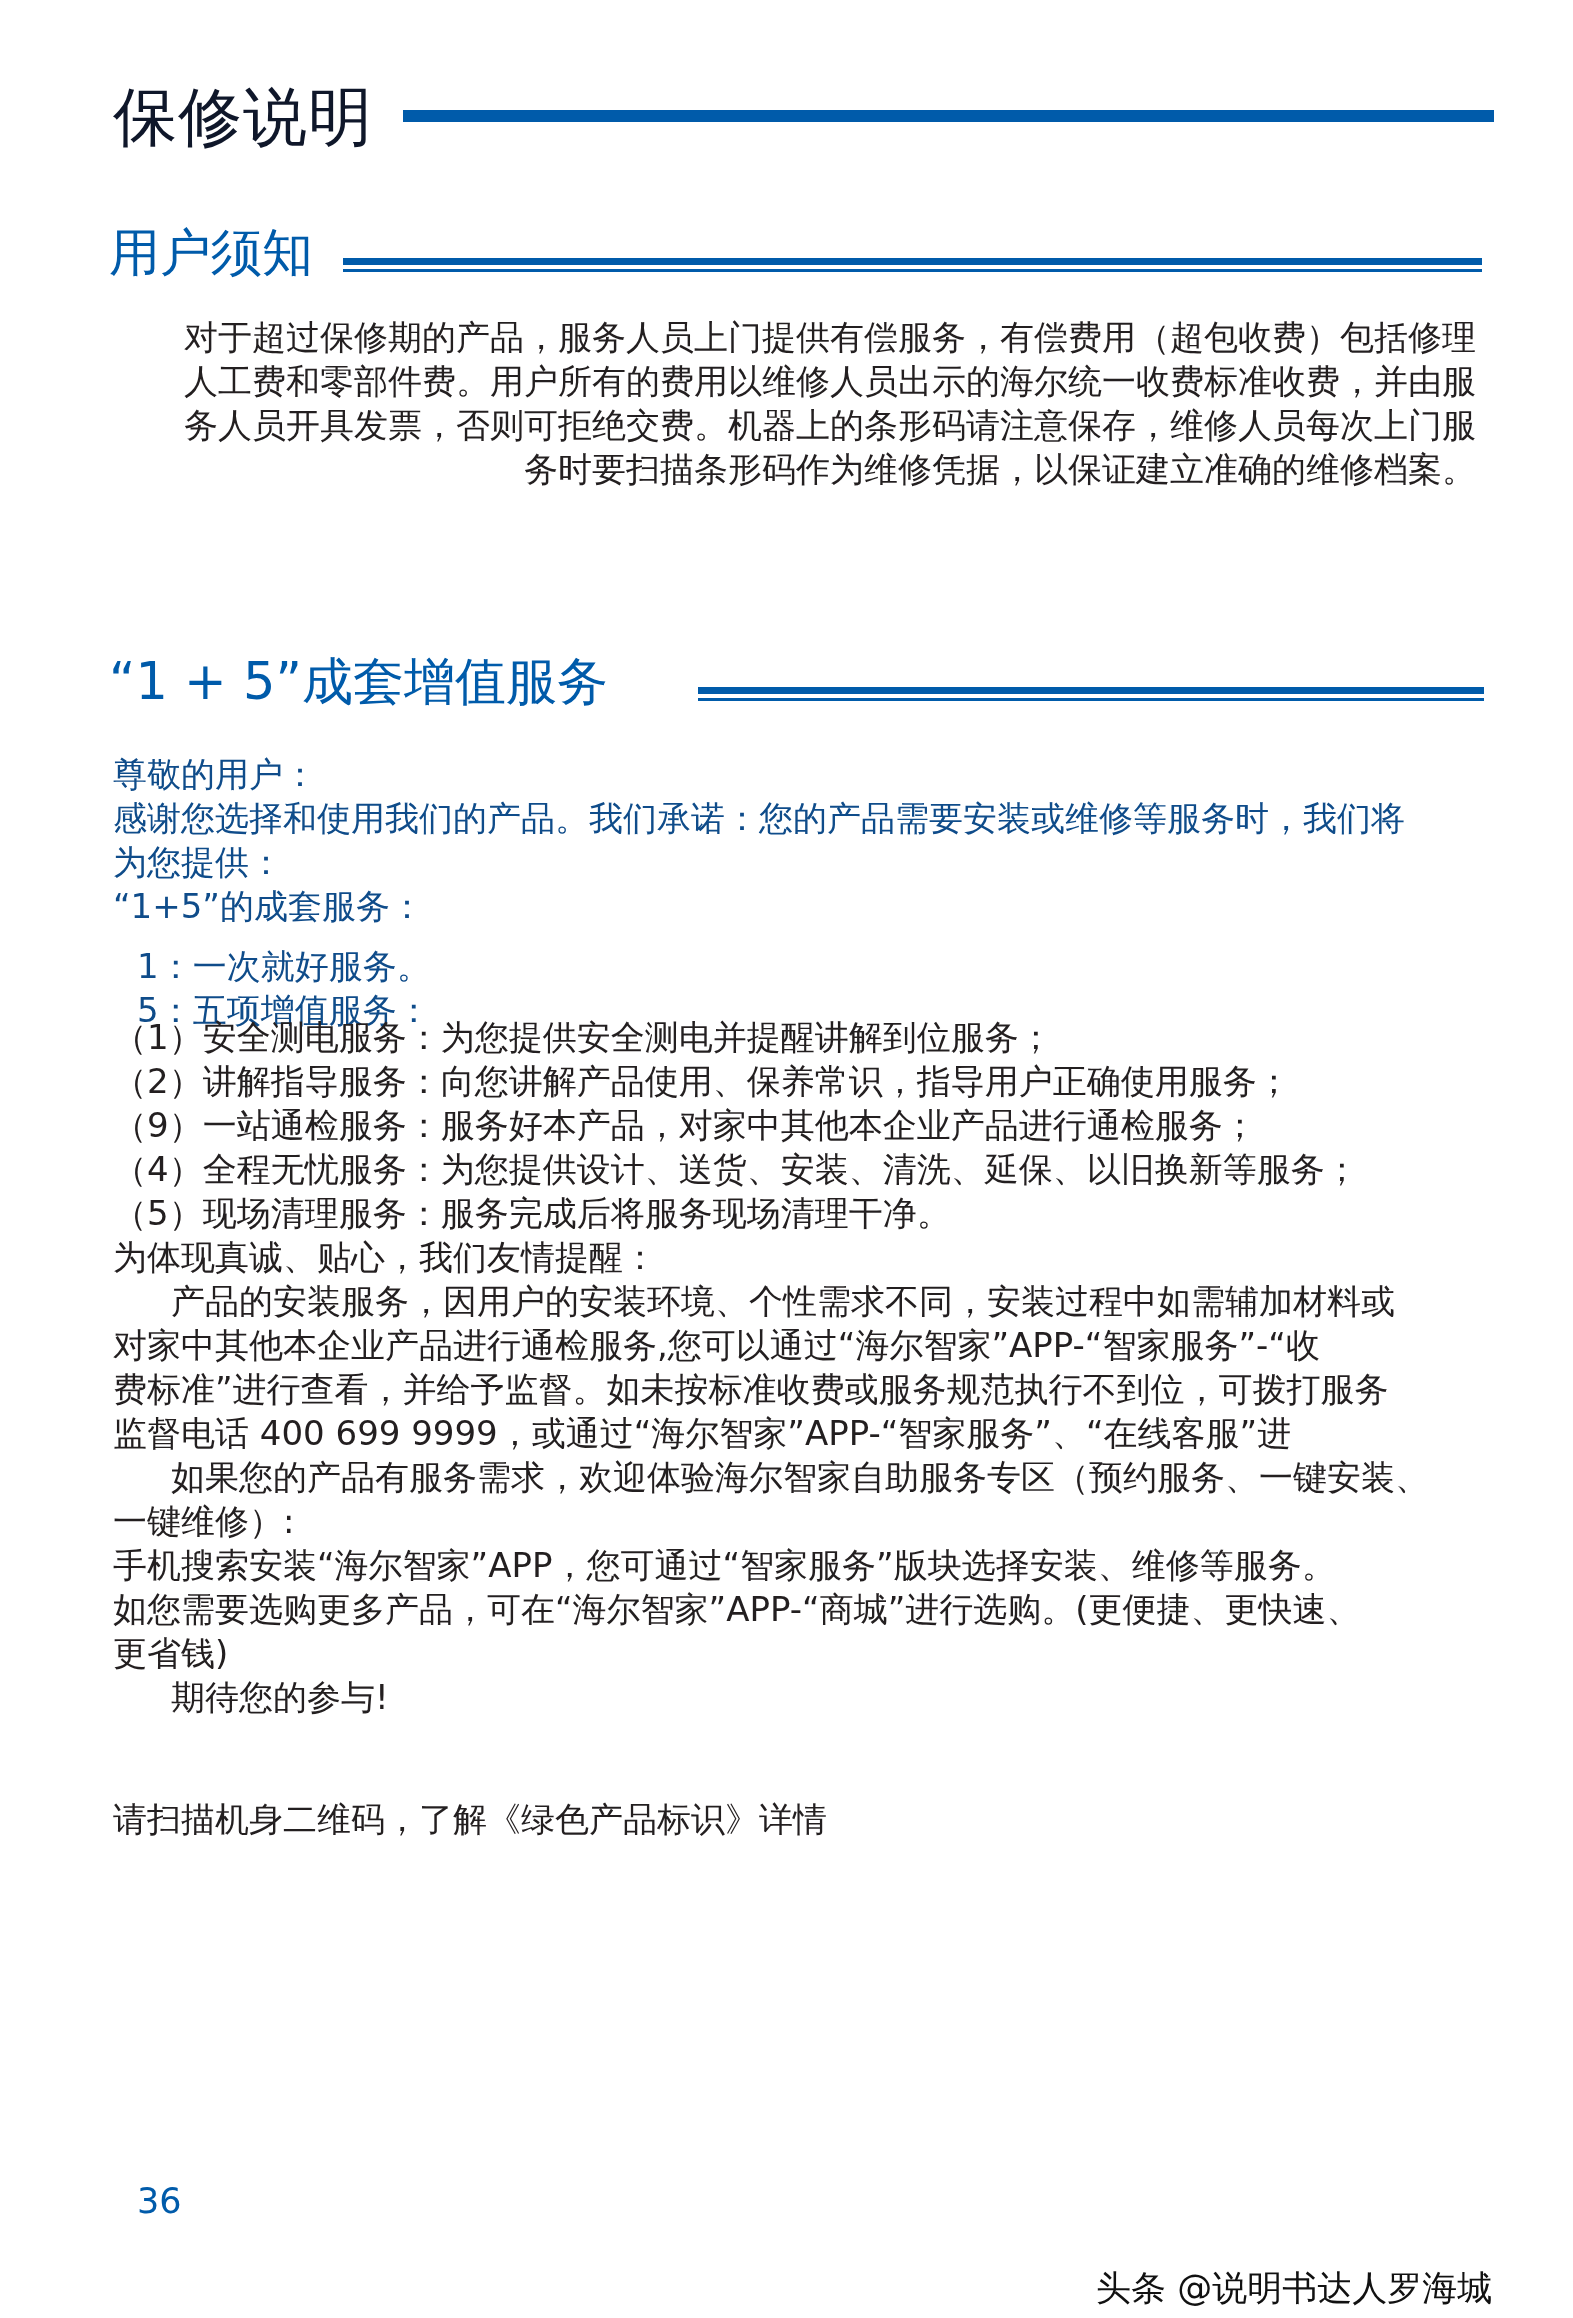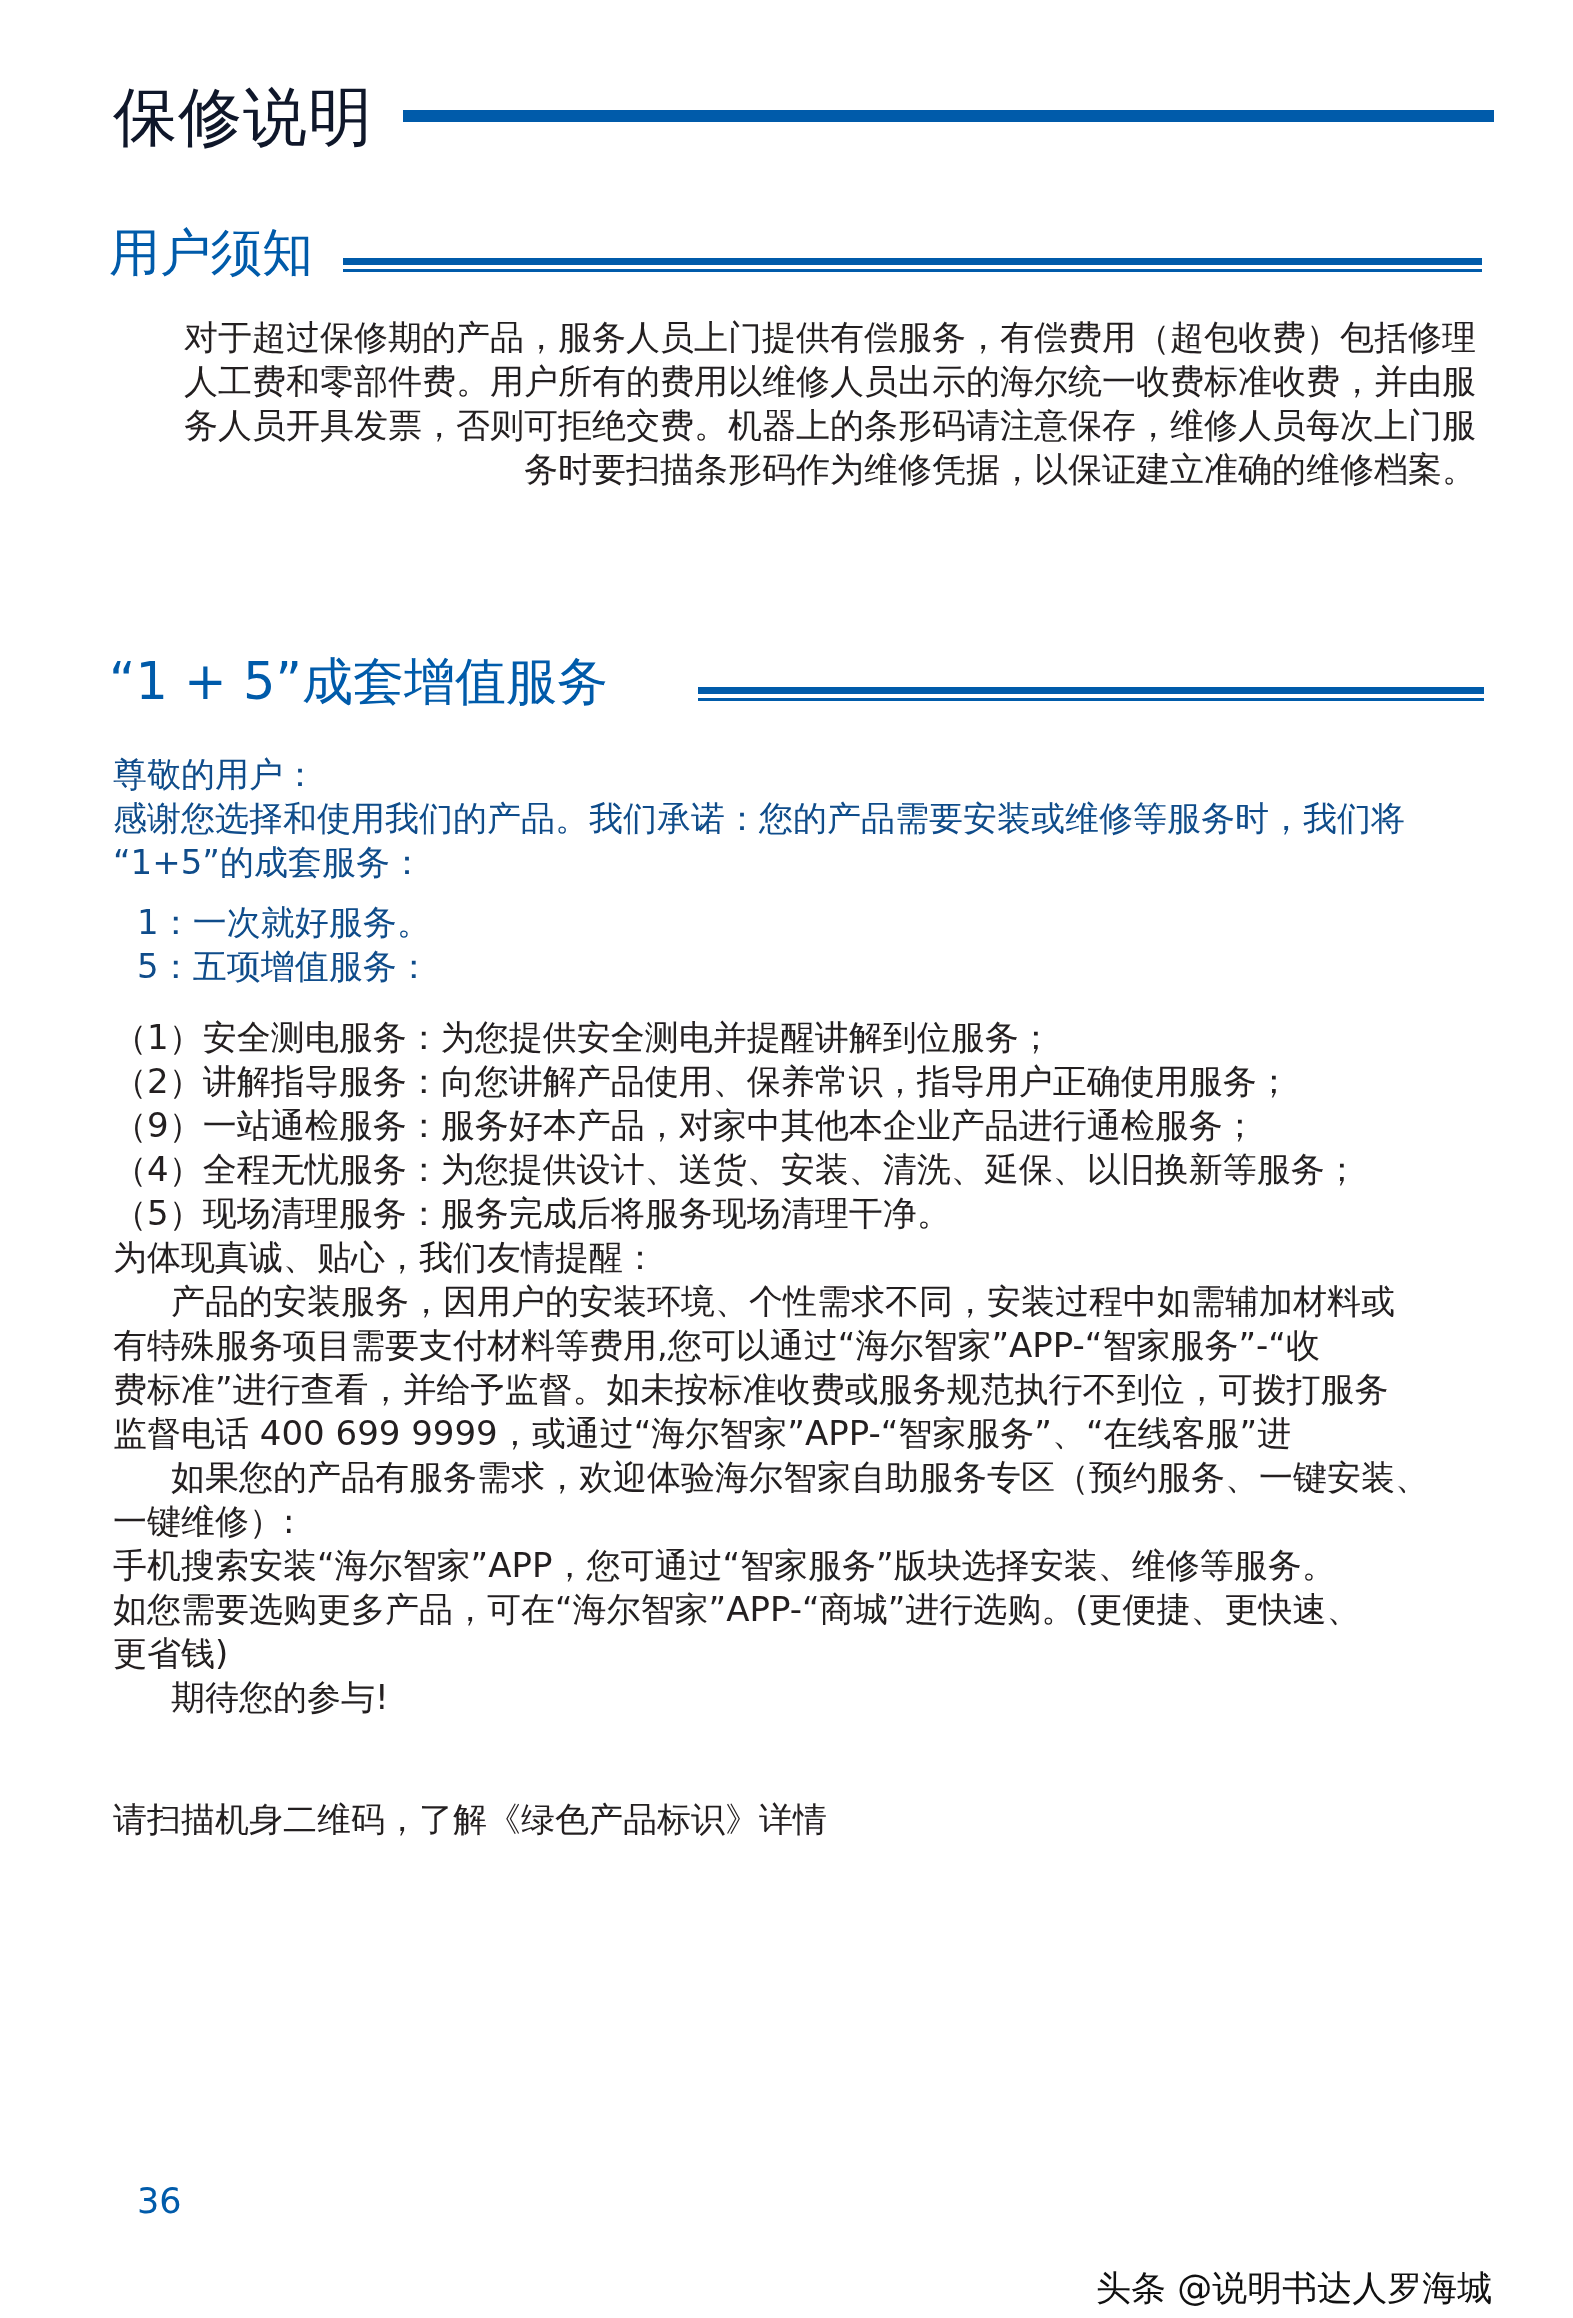--- a/index.html
+++ b/index.html
@@ -53,34 +53,35 @@
   <div class="label">“1 + 5”成套增值服务</div>
   <div class="dbl" style="left:589px; top:39px; width:786px;">
     <div class="thick"></div>
       <div class="thin"></div>
   </div>
 </div>
 
 <div class="para blue-block" style="top:752px;">
   <p>尊敬的用户：</p>
   <p>感谢您选择和使用我们的产品。我们承诺：您的产品需要安装或维修等服务时，我们将</p>
+  <p>为您提供：</p>
   <p>“1+5”的成套服务：</p>
   <p class="indent1" style="padding-left:24px;margin-top:16px;">1：一次就好服务。</p>
   <p class="indent1" style="padding-left:24px;">5：五项增值服务：</p>
 </div>
 
 <div class="para" style="top:1015px;">
   <p>（1）安全测电服务：为您提供安全测电并提醒讲解到位服务；</p>
   <p>（2）讲解指导服务：向您讲解产品使用、保养常识，指导用户正确使用服务；</p>
   <p>（9）一站通检服务：服务好本产品，对家中其他本企业产品进行通检服务；</p>
   <p>（4）全程无忧服务：为您提供设计、送货、安装、清洗、延保、以旧换新等服务；</p>
   <p>（5）现场清理服务：服务完成后将服务现场清理干净。</p>
   <p>为体现真诚、贴心，我们友情提醒：</p>
   <p class="indent4">产品的安装服务，因用户的安装环境、个性需求不同，安装过程中如需辅加材料或</p>
-  <p>有特殊服务项目需要支付材料等费用,您可以通过“海尔智家”APP-“智家服务”-“收</p>
+  <p>对家中其他本企业产品进行通检服务,您可以通过“海尔智家”APP-“智家服务”-“收</p>
   <p>费标准”进行查看，并给予监督。如未按标准收费或服务规范执行不到位，可拨打服务</p>
   <p>监督电话 400 699 9999，或通过“海尔智家”APP-“智家服务”、“在线客服”进</p>
   <p class="indent4">如果您的产品有服务需求，欢迎体验海尔智家自助服务专区（预约服务、一键安装、</p>
   <p>一键维修）:</p>
   <p>手机搜索安装“海尔智家”APP，您可通过“智家服务”版块选择安装、维修等服务。</p>
   <p>如您需要选购更多产品，可在“海尔智家”APP-“商城”进行选购。(更便捷、更快速、</p>
   <p>更省钱)</p>
   <p class="indent4">期待您的参与!</p>
 </div>
 

